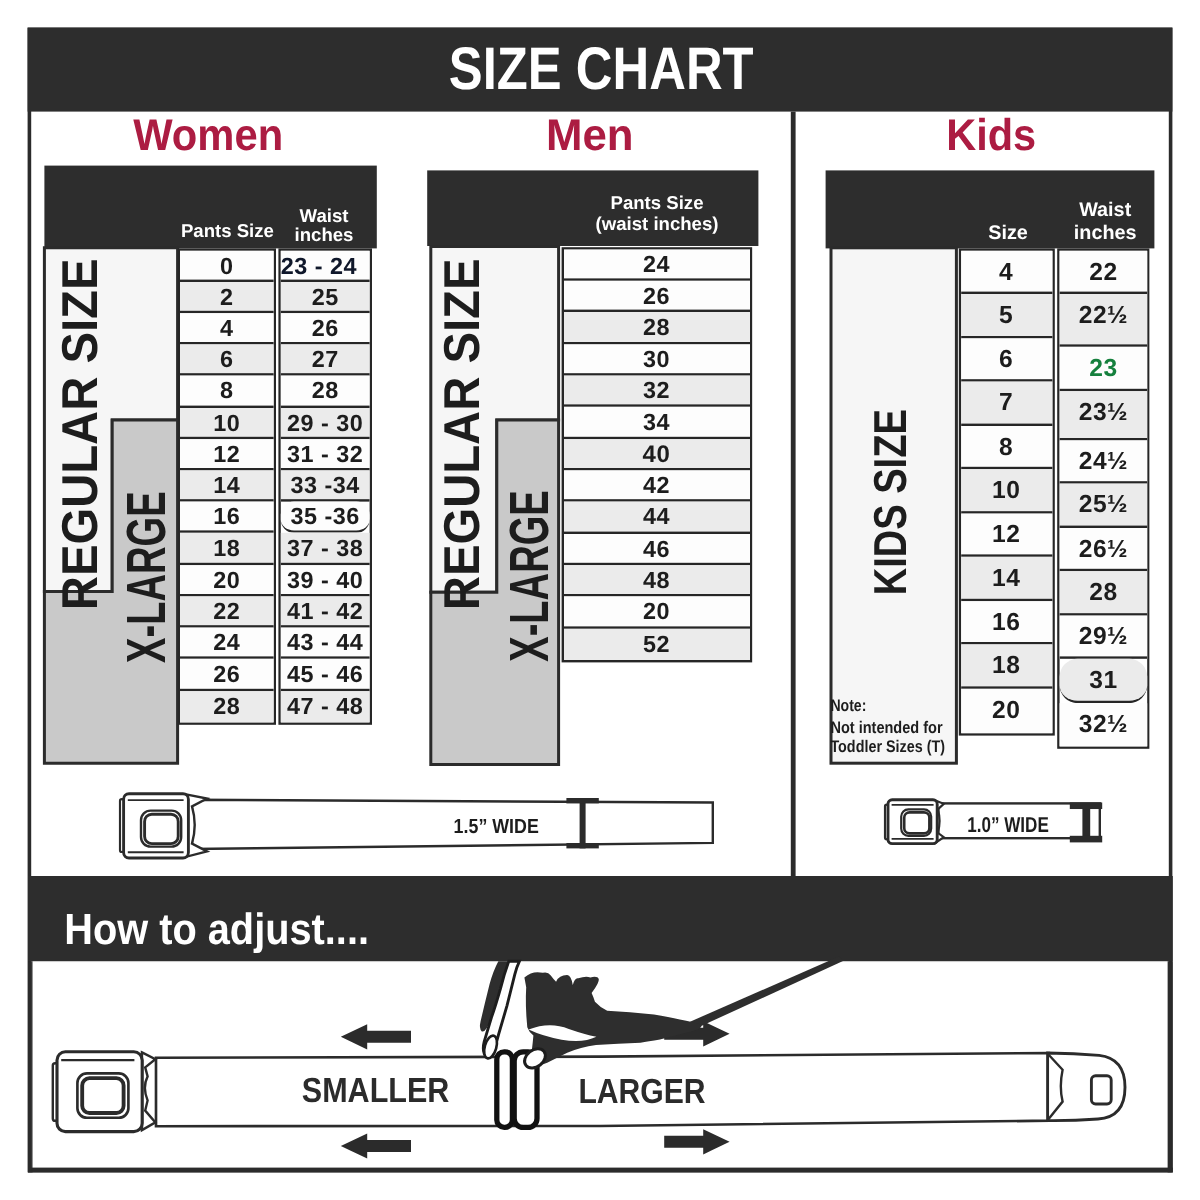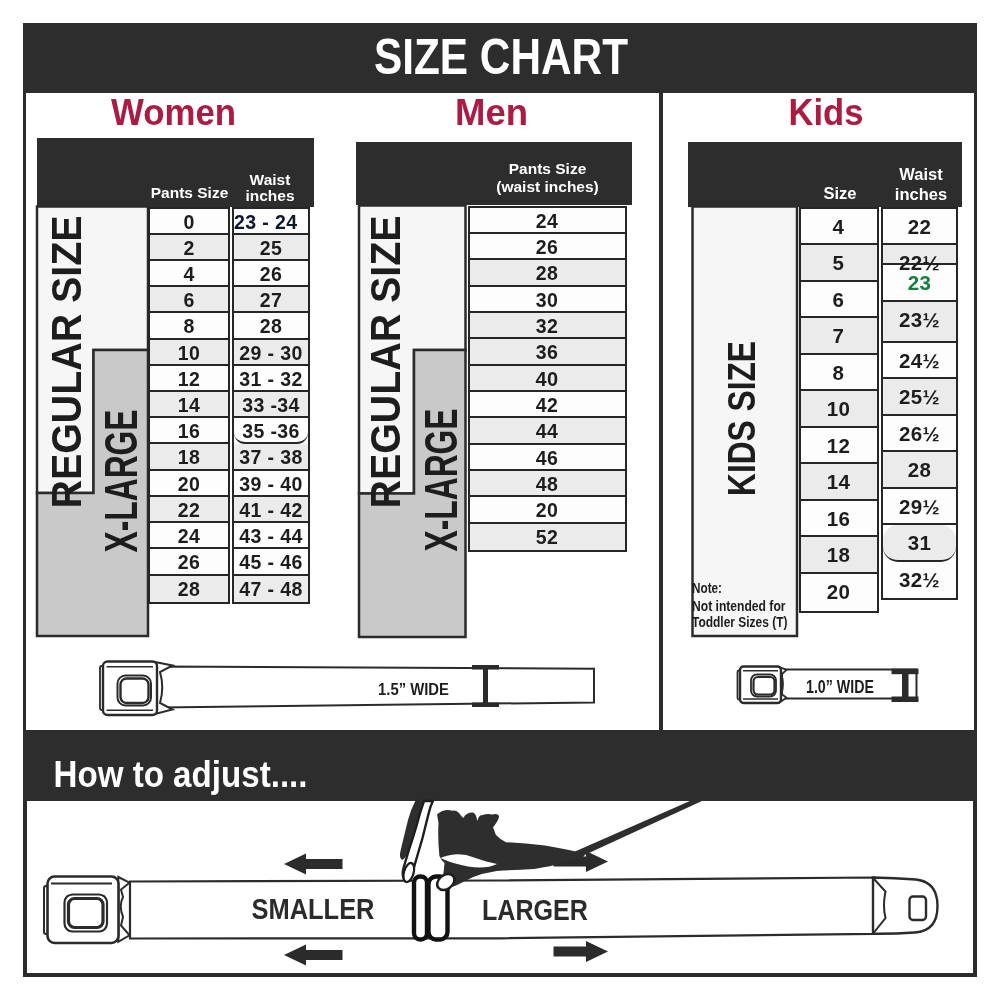--- a/index.html
+++ b/index.html
@@ -104,21 +104,21 @@
 <div style="height:26.23px;border-bottom:2.4px solid #262626;background:#fdfdfd;line-height:26.23px;text-align:center;font-size:19.5px;letter-spacing:0.4px;font-weight:bold;color:#1d1d1d;">45 - 46</div>
 <div style="height:26.23px;background:#ebebeb;line-height:26.23px;text-align:center;font-size:19.5px;letter-spacing:0.4px;font-weight:bold;color:#1d1d1d;">47 - 48</div>
     </div>
 
 <div class="abs" style="left:467.5px;top:205.5px;width:159px;border:2.4px solid #262626;">
       <div style="height:26.37px;border-bottom:2.4px solid #262626;background:#fdfdfd;line-height:26.37px;text-align:center;font-size:19.5px;letter-spacing:0.4px;font-weight:bold;color:#1d1d1d;">24</div>
 <div style="height:26.37px;border-bottom:2.4px solid #262626;background:#fdfdfd;line-height:26.37px;text-align:center;font-size:19.5px;letter-spacing:0.4px;font-weight:bold;color:#1d1d1d;">26</div>
 <div style="height:26.37px;border-bottom:2.4px solid #262626;background:#ebebeb;line-height:26.37px;text-align:center;font-size:19.5px;letter-spacing:0.4px;font-weight:bold;color:#1d1d1d;">28</div>
 <div style="height:26.37px;border-bottom:2.4px solid #262626;background:#fdfdfd;line-height:26.37px;text-align:center;font-size:19.5px;letter-spacing:0.4px;font-weight:bold;color:#1d1d1d;">30</div>
 <div style="height:26.37px;border-bottom:2.4px solid #262626;background:#ebebeb;line-height:26.37px;text-align:center;font-size:19.5px;letter-spacing:0.4px;font-weight:bold;color:#1d1d1d;">32</div>
-<div style="height:26.37px;border-bottom:2.4px solid #262626;background:#ebebeb;line-height:26.37px;text-align:center;font-size:19.5px;letter-spacing:0.4px;font-weight:bold;color:#1d1d1d;">36</div>
+<div style="height:26.37px;border-bottom:2.4px solid #262626;background:#fdfdfd;line-height:26.37px;text-align:center;font-size:19.5px;letter-spacing:0.4px;font-weight:bold;color:#1d1d1d;">34</div>
 <div style="height:26.37px;border-bottom:2.4px solid #262626;background:#ebebeb;line-height:26.37px;text-align:center;font-size:20px;letter-spacing:0.4px;font-weight:bold;color:#1d1d1d;">40</div>
 <div style="height:26.37px;border-bottom:2.4px solid #262626;background:#fdfdfd;line-height:26.37px;text-align:center;font-size:19.5px;letter-spacing:0.4px;font-weight:bold;color:#1d1d1d;">42</div>
 <div style="height:26.37px;border-bottom:2.4px solid #262626;background:#ebebeb;line-height:26.37px;text-align:center;font-size:19.5px;letter-spacing:0.4px;font-weight:bold;color:#1d1d1d;">44</div>
 <div style="height:26.37px;border-bottom:2.4px solid #262626;background:#fdfdfd;line-height:26.37px;text-align:center;font-size:19.5px;letter-spacing:0.4px;font-weight:bold;color:#1d1d1d;">46</div>
 <div style="height:26.37px;border-bottom:2.4px solid #262626;background:#ebebeb;line-height:26.37px;text-align:center;font-size:19.5px;letter-spacing:0.4px;font-weight:bold;color:#1d1d1d;">48</div>
 <div style="height:26.37px;border-bottom:2.4px solid #262626;background:#fdfdfd;line-height:26.37px;text-align:center;font-size:19.5px;letter-spacing:0.4px;font-weight:bold;color:#1d1d1d;">20</div>
 <div style="height:26.37px;background:#ebebeb;line-height:26.37px;text-align:center;font-size:19.5px;letter-spacing:0.4px;font-weight:bold;color:#1d1d1d;">52</div>
     </div>
 
 <div class="abs" style="left:798.5px;top:206.5px;width:80px;border:2.4px solid #262626;">
@@ -130,21 +130,21 @@
 <div style="height:36.55px;border-bottom:2.4px solid #262626;background:#ebebeb;line-height:36.55px;text-align:center;font-size:20.5px;letter-spacing:0.4px;font-weight:bold;color:#1d1d1d;">10</div>
 <div style="height:36.55px;border-bottom:2.4px solid #262626;background:#fdfdfd;line-height:36.55px;text-align:center;font-size:20.5px;letter-spacing:0.4px;font-weight:bold;color:#1d1d1d;">12</div>
 <div style="height:36.55px;border-bottom:2.4px solid #262626;background:#ebebeb;line-height:36.55px;text-align:center;font-size:20.5px;letter-spacing:0.4px;font-weight:bold;color:#1d1d1d;">14</div>
 <div style="height:36.55px;border-bottom:2.4px solid #262626;background:#fdfdfd;line-height:36.55px;text-align:center;font-size:20.5px;letter-spacing:0.4px;font-weight:bold;color:#1d1d1d;">16</div>
 <div style="height:36.55px;border-bottom:2.4px solid #262626;background:#ebebeb;line-height:36.55px;text-align:center;font-size:20.5px;letter-spacing:0.4px;font-weight:bold;color:#1d1d1d;">18</div>
 <div style="height:36.55px;background:#fdfdfd;line-height:36.55px;text-align:center;font-size:20.5px;letter-spacing:0.4px;font-weight:bold;color:#1d1d1d;">20</div>
     </div>
 
 <div class="abs" style="left:881px;top:206.5px;width:77px;border:2.4px solid #262626;">
       <div style="height:36.55px;border-bottom:2.4px solid #262626;background:#fdfdfd;line-height:36.55px;text-align:center;font-size:20.5px;letter-spacing:0.4px;font-weight:bold;color:#1d1d1d;">22</div>
-<div style="height:20px;border-bottom:2.4px solid #262626;background:#ebebeb;line-height:36.55px;text-align:center;font-size:20.5px;letter-spacing:0.4px;font-weight:bold;color:#1d1d1d;">22½</div>
+<div style="height:44px;border-bottom:2.4px solid #262626;background:#ebebeb;line-height:36.55px;text-align:center;font-size:20.5px;letter-spacing:0.4px;font-weight:bold;color:#1d1d1d;">22½</div>
 <div style="height:36.55px;border-bottom:2.4px solid #262626;background:#fdfdfd;line-height:36.55px;text-align:center;font-size:20.5px;letter-spacing:0.4px;font-weight:bold;color:#15803d;">23</div>
 <div style="height:41px;border-bottom:2.4px solid #262626;background:#ebebeb;line-height:36.55px;text-align:center;font-size:20.5px;letter-spacing:0.4px;font-weight:bold;color:#1d1d1d;">23½</div>
 <div style="height:36.55px;border-bottom:2.4px solid #262626;background:#fdfdfd;line-height:36.55px;text-align:center;font-size:20.5px;letter-spacing:0.4px;font-weight:bold;color:#1d1d1d;">24½</div>
 <div style="height:36.55px;border-bottom:2.4px solid #262626;background:#ebebeb;line-height:36.55px;text-align:center;font-size:20.5px;letter-spacing:0.4px;font-weight:bold;color:#1d1d1d;">25½</div>
 <div style="height:36.55px;border-bottom:2.4px solid #262626;background:#fdfdfd;line-height:36.55px;text-align:center;font-size:20.5px;letter-spacing:0.4px;font-weight:bold;color:#1d1d1d;">26½</div>
 <div style="height:36.55px;border-bottom:2.4px solid #262626;background:#ebebeb;line-height:36.55px;text-align:center;font-size:20.5px;letter-spacing:0.4px;font-weight:bold;color:#1d1d1d;">28</div>
 <div style="height:36.55px;border-bottom:2.4px solid #262626;background:#fdfdfd;line-height:36.55px;text-align:center;font-size:20.5px;letter-spacing:0.4px;font-weight:bold;color:#1d1d1d;">29½</div>
 <div style="height:36.55px;border-bottom:2.4px solid #262626;background:#ebebeb;line-height:36.55px;text-align:center;font-size:20.5px;letter-spacing:0.4px;font-weight:bold;color:#1d1d1d;border-radius:15px;">31</div>
 <div style="height:36.55px;background:#fdfdfd;line-height:36.55px;text-align:center;font-size:20.5px;letter-spacing:0.4px;font-weight:bold;color:#1d1d1d;">32½</div>
     </div>

